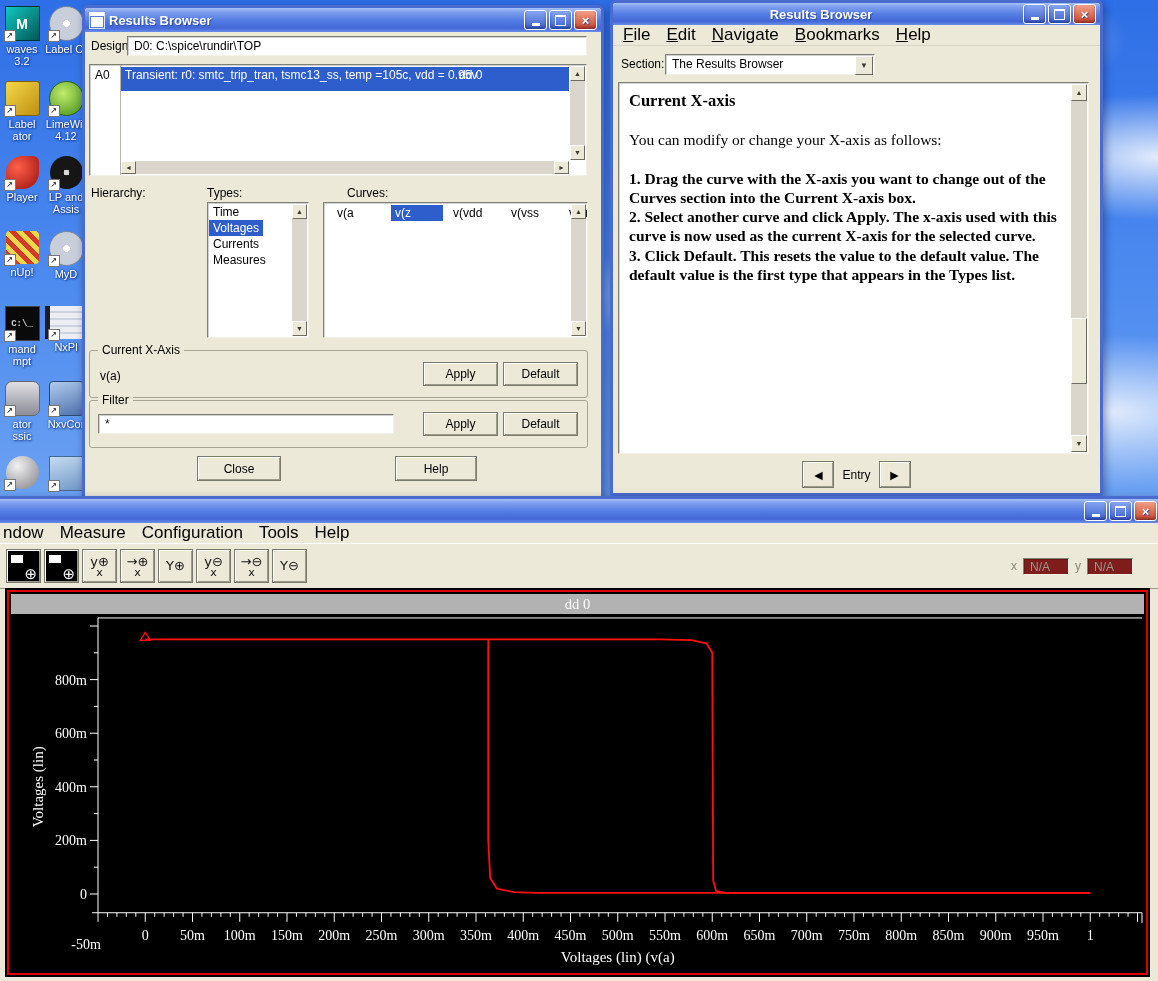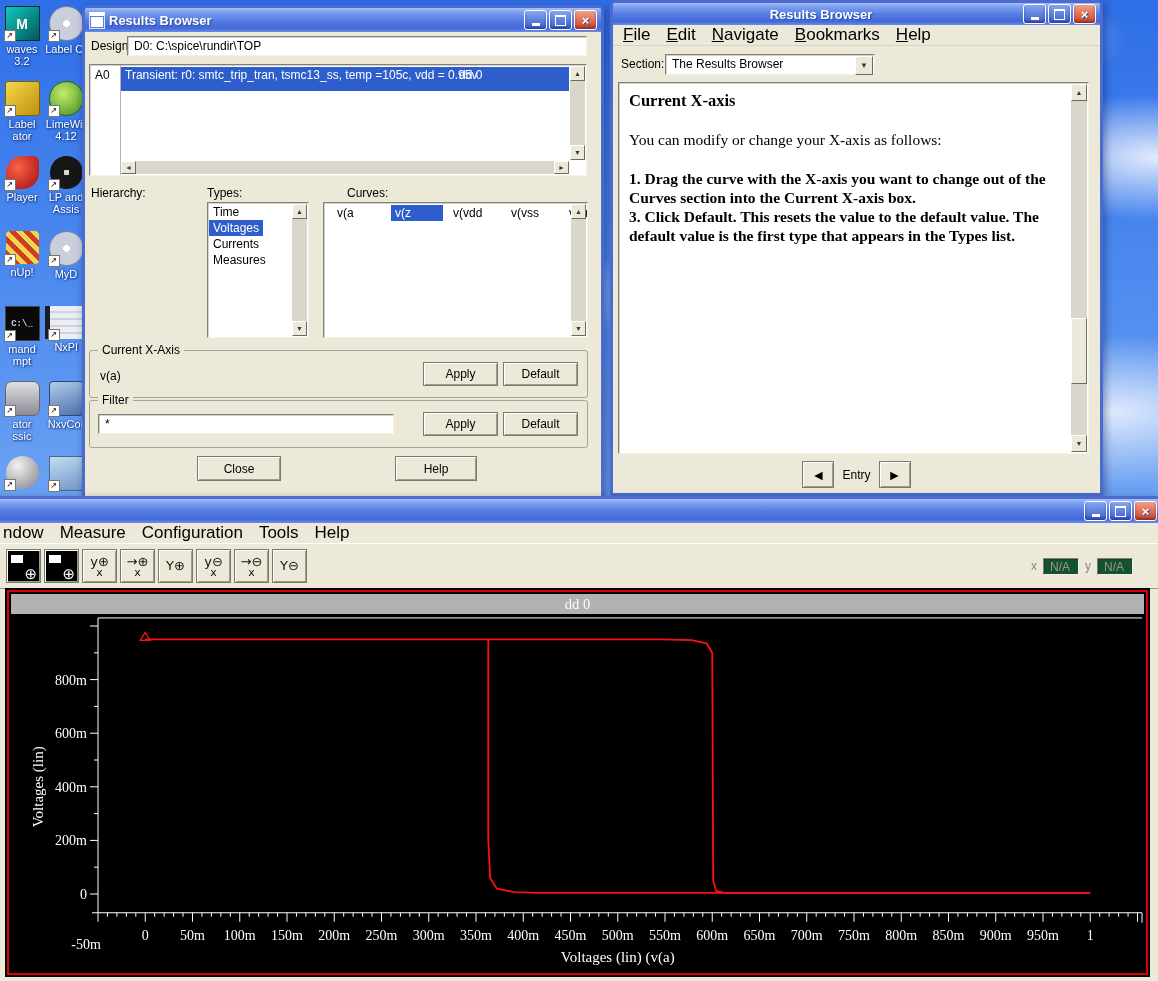--- a/index.html
+++ b/index.html
@@ -83,21 +83,21 @@
   .toolbar{display:flex;align-items:center;height:44px;border-top:1px solid #fff;border-bottom:1px solid #9a988a;}
   .tb{position:relative;width:33px;height:32px;margin-right:3px;flex:none;
     background:#ece9d8;border:1px solid #7b7a6e;box-shadow:inset 1px 1px 0 #ffffff,inset -1px -1px 0 #9c9a8a;
     display:flex;flex-direction:column;align-items:center;justify-content:center;
     font-family:"DejaVu Sans",sans-serif;font-size:13px;line-height:12px;color:#111;}
   .tb .sub{font-size:11px;line-height:9px;}
   .tb.black{background:#000;color:#fff;}
   .tb.black::before{content:"";position:absolute;left:4px;top:5px;width:12px;height:8px;background:#fff;}
   .tb.black .tbg{position:absolute;right:3px;bottom:2px;font-size:15px;}
   .coords{margin-left:auto;margin-right:28px;display:flex;align-items:center;gap:6px;color:#8a887c;font-size:12px;}
-  .coords .cfield{position:static;width:36px;height:17px;color:#9a988c;background:#14532d;line-height:13px;}
+  .coords .cfield{position:static;width:46px;height:17px;color:#9a988c;background:#7f1d1d;line-height:13px;}
   .plotpanel{position:absolute;left:36px;top:65px;width:1145px;height:389px;background:#000;box-sizing:border-box;padding:2px;}
   .plotframe{position:relative;width:100%;height:100%;border:2px solid #dd0000;box-sizing:border-box;}
   .plothdr{position:absolute;left:2px;right:2px;top:2px;height:20px;background:#b2b2b2;
     display:flex;align-items:center;justify-content:center;gap:90px;
     font-family:"Liberation Serif",serif;font-size:14.5px;color:#fdfdfd;}
   .ptxt{white-space:pre;}
   #plot-svg{position:absolute;left:0;top:24px;}
   .ptick{font-family:"Liberation Serif",serif;font-size:14px;fill:#fff;}
   .paxis{font-family:"Liberation Serif",serif;font-size:15px;fill:#fff;}
 </style>
@@ -322,20 +322,21 @@
       <div class="field" style="left:52px;top:29px;width:210px;height:21px;">
         <span>The Results Browser</span>
         <span class="sbb" style="right:1px;top:1px;width:16px;height:17px;font-size:8px;">▼</span>
       </div>
 
       <div class="field" style="left:5px;top:57px;width:471px;height:372px;padding:0;">
         <div class="helpdoc" style="position:absolute;left:10px;top:8px;width:430px;">
           <h3>Current X-axis</h3>
           <p>You can modify or change your X-axis as follows:</p>
           <div class="step">1. Drag the curve with the X-axis you want to change out of the Curves section into the Current X-axis box.</div>
+          <div class="step">2. Select another curve and click Apply. The x-axis used with this curve is now used as the current X-axis for the selected curve.</div>
           <div class="step">3. Click Default. This resets the value to the default value. The default value is the first type that appears in the Types list.</div>
         </div>
         <div class="sb-v" style="top:1px;bottom:1px;right:1px;width:16px;">
           <span class="sbb" style="left:0;top:0;width:14px;height:15px;">▲</span>
           <span class="sbb" style="left:0;top:234px;width:14px;height:64px;"></span>
           <span class="sbb" style="left:0;bottom:0;width:14px;height:15px;">▼</span>
         </div>
       </div>
 
       <div style="position:absolute;left:0;right:0;top:436px;display:flex;align-items:center;justify-content:center;gap:8px;">

